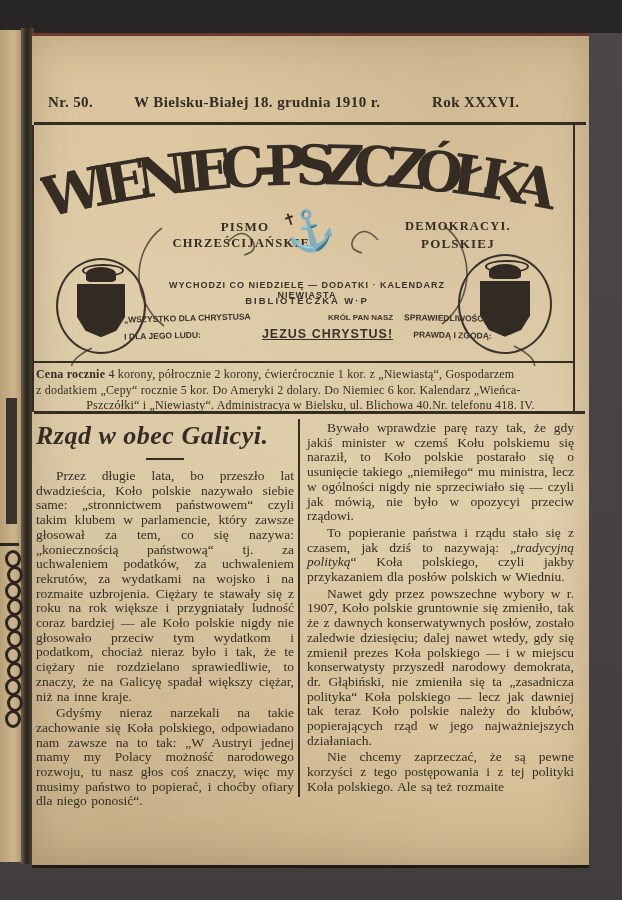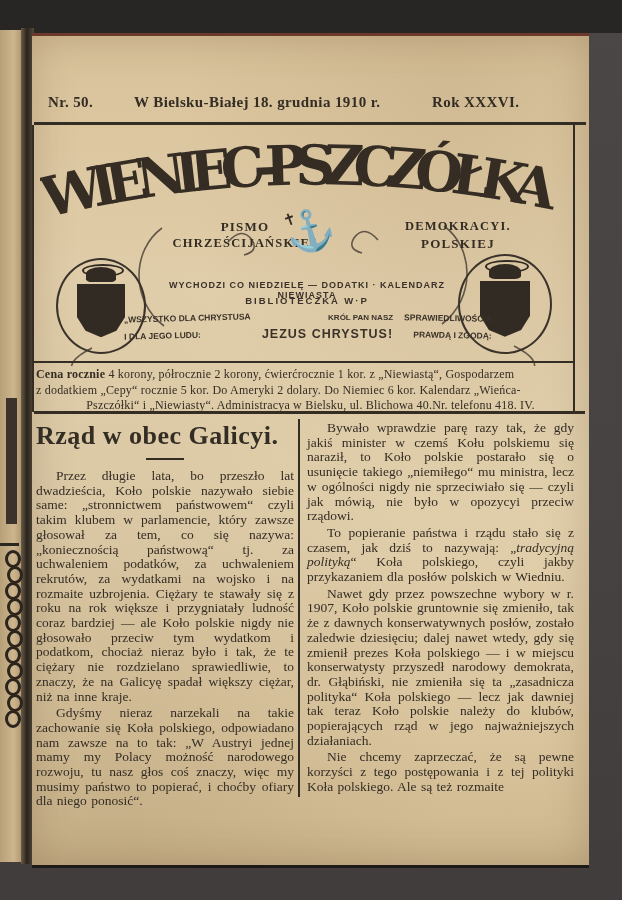--- a/index.html
+++ b/index.html
@@ -33,21 +33,21 @@
   .crest .shield{position:absolute;left:22%;top:26%;width:56%;height:58%;background:#322b23;
                  clip-path:polygon(0 0,100% 0,100% 62%,82% 88%,50% 100%,18% 88%,0 62%);}
   .crest .crown{position:absolute;left:32%;top:8%;width:36%;height:16%;background:#322b23;
                 border-radius:50% 50% 20% 20%;}
   .crest .crownring{position:absolute;left:28%;top:4%;width:44%;height:10%;border:2px solid #322b23;border-radius:50%;background:transparent;}
 
   
   .subsc{font-size:12px;line-height:15.5px;letter-spacing:.2px;}
 
   
-  .art-title{font-size:26px;font-weight:bold;letter-spacing:.5px;white-space:nowrap;}
+  .art-title{font-size:26px;font-weight:bold;letter-spacing:.5px;white-space:nowrap;font-style:italic;}
   .col p{margin:0 0 2px 0;font-size:13.5px;line-height:14.7px;text-align:justify;
          text-indent:20px;word-spacing:1px;}
   .col p.first{margin-top:0;}
   .divider-dash{width:38px;height:2px;background:#342d24;margin:7px auto 9px auto;}
 
   
   .chain{display:flex;flex-direction:column;align-items:center;}
   .chain .link{width:10px;height:12px;border:3px solid #2b251e;border-radius:50%;margin-top:-2px;}
   .chain .link:nth-child(even){transform:translateX(2px);}
 </style>
@@ -132,21 +132,21 @@
     <div class="abs mast-line" style="left:110px;top:244px;width:330px;font-size:9px;">WYCHODZI CO NIEDZIELĘ — DODATKI · KALENDARZ NIEWIASTA</div>
     <div class="abs mast-line" style="left:110px;top:259px;width:330px;font-size:9.5px;letter-spacing:2px;">BIBLIOTECZKA W·P</div>
 
     <div class="abs" style="left:92px;top:276px;width:368px;display:flex;justify-content:space-between;align-items:flex-start;">
       <div class="motto" style="font-size:8.5px;text-align:left;transform:rotate(-1.5deg);">
         <div>„WSZYSTKO DLA CHRYSTUSA</div>
         <div style="margin-top:5px;">I DLA JEGO LUDU:</div>
       </div>
       <div class="motto" style="text-align:right;">
         <div style="font-size:8px;">KRÓL PAN NASZ</div>
-        <div style="font-size:12.5px;margin-top:4px;letter-spacing:1px;">JEZUS CHRYSTUS!</div>
+        <div style="font-size:12.5px;margin-top:4px;letter-spacing:1px;text-decoration:underline;">JEZUS CHRYSTUS!</div>
       </div>
       <div class="motto" style="font-size:8.5px;text-align:right;transform:rotate(1deg);">
         <div>SPRAWIEDLIWOŚCIĄ</div>
         <div style="margin-top:5px;">PRAWDĄ I ZGODĄ:</div>
       </div>
     </div>
 
     <div class="abs rule" style="left:0px;top:325px;width:543px;height:2px;"></div>
 
     <div class="abs subsc" style="left:4px;top:331px;width:549px;">

